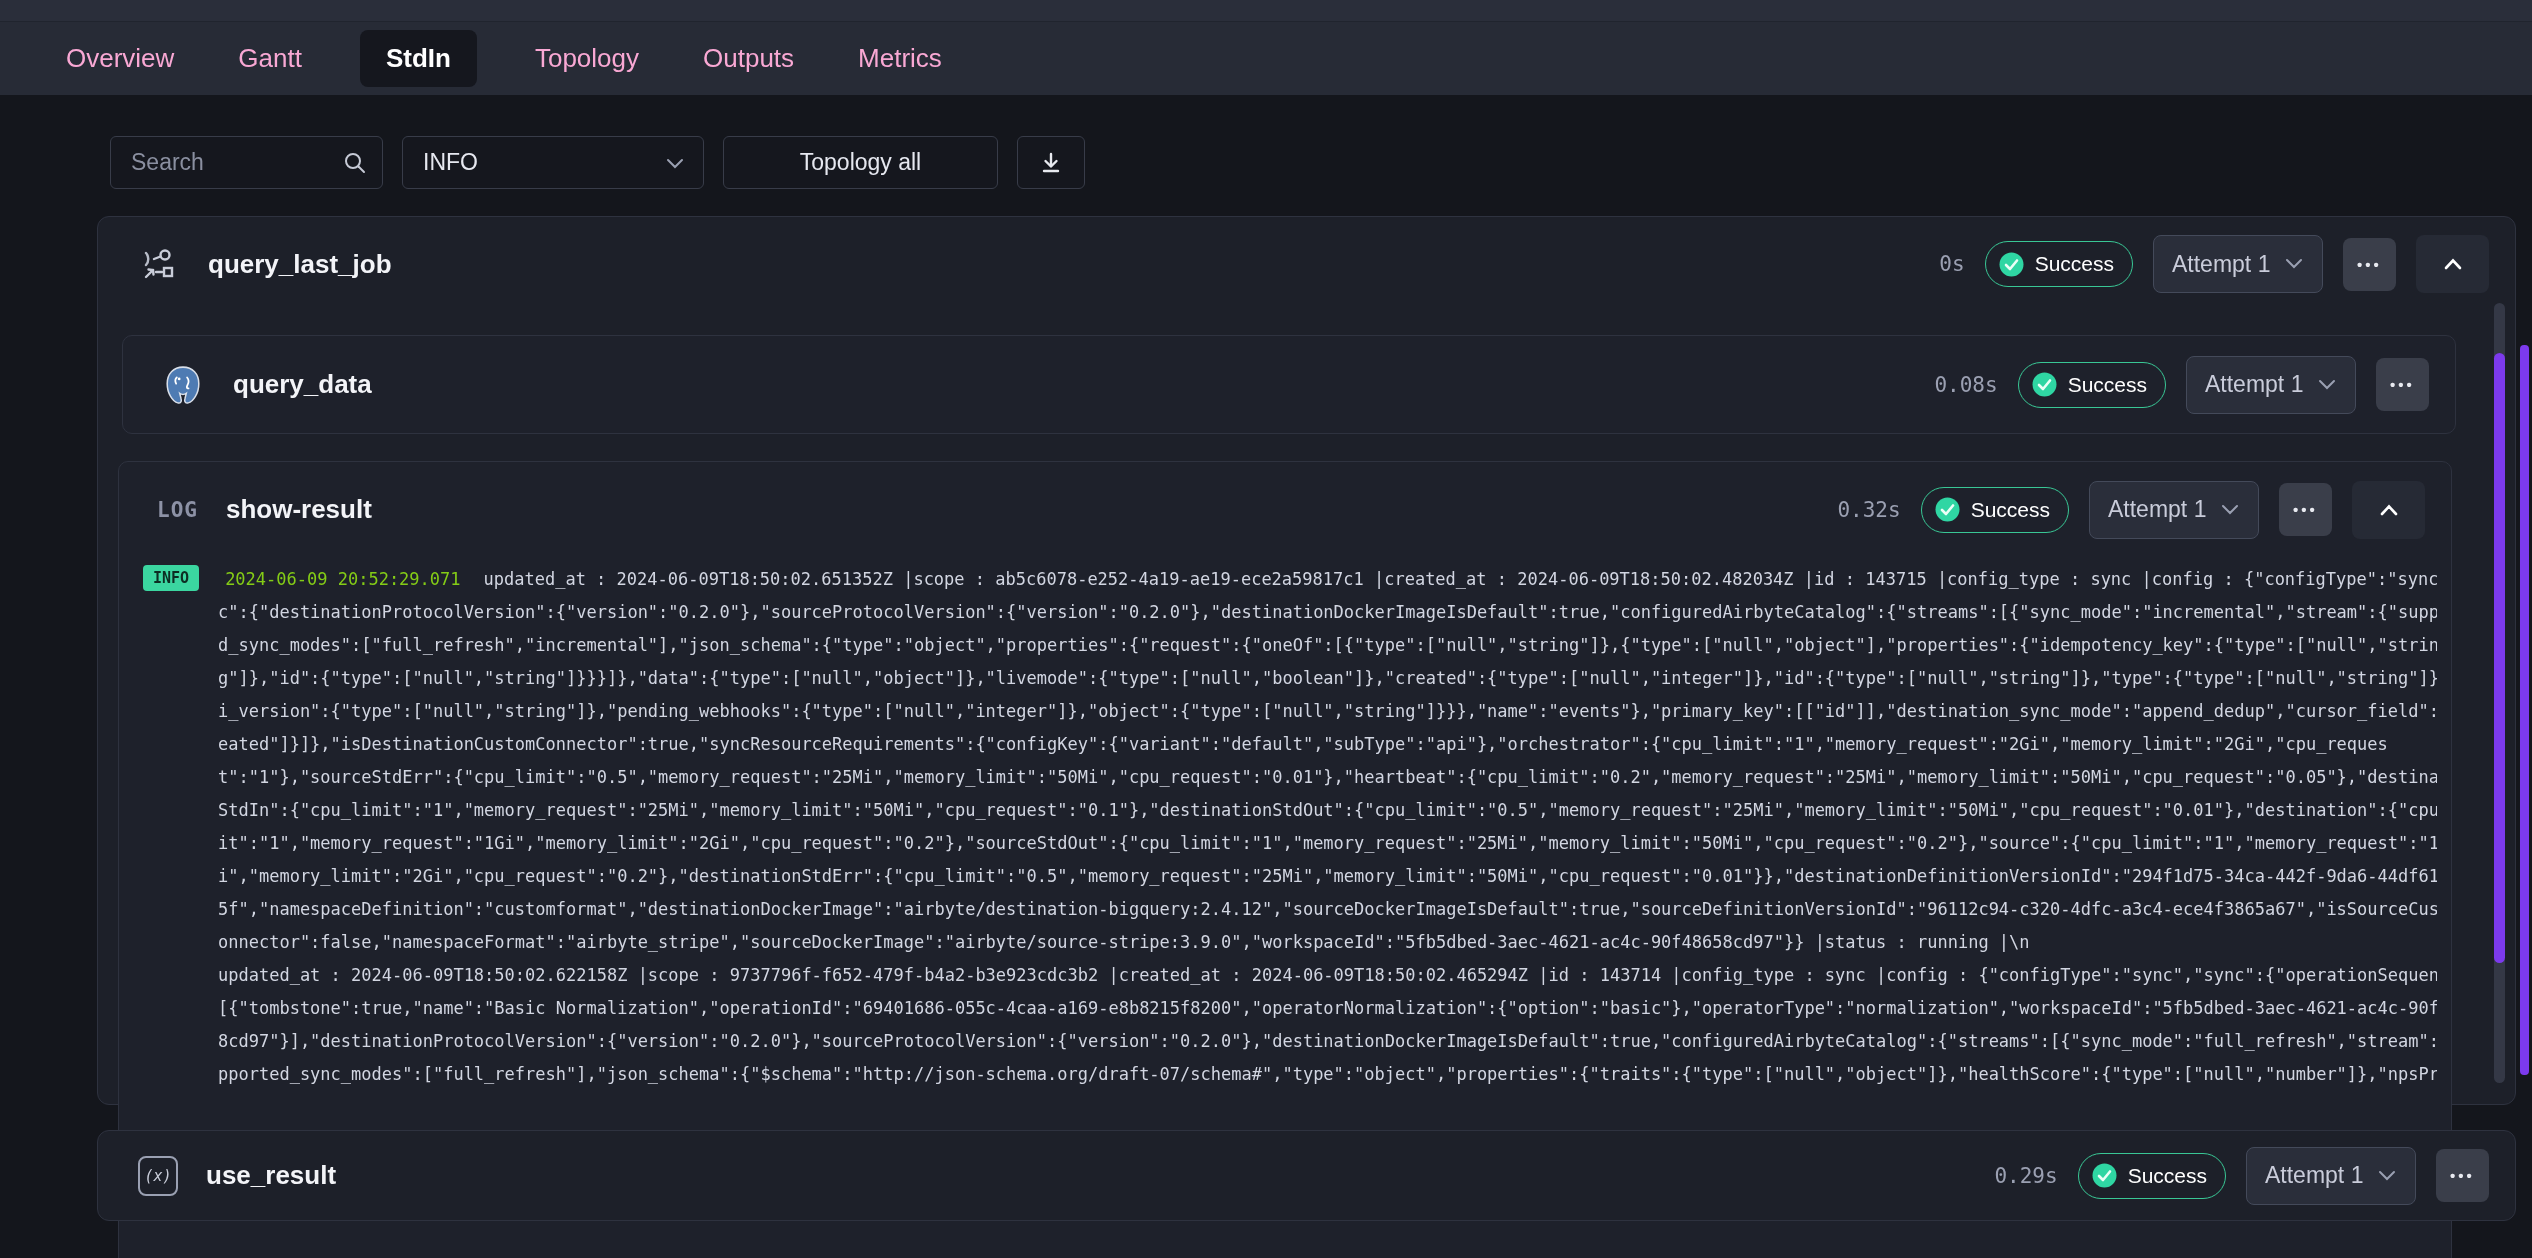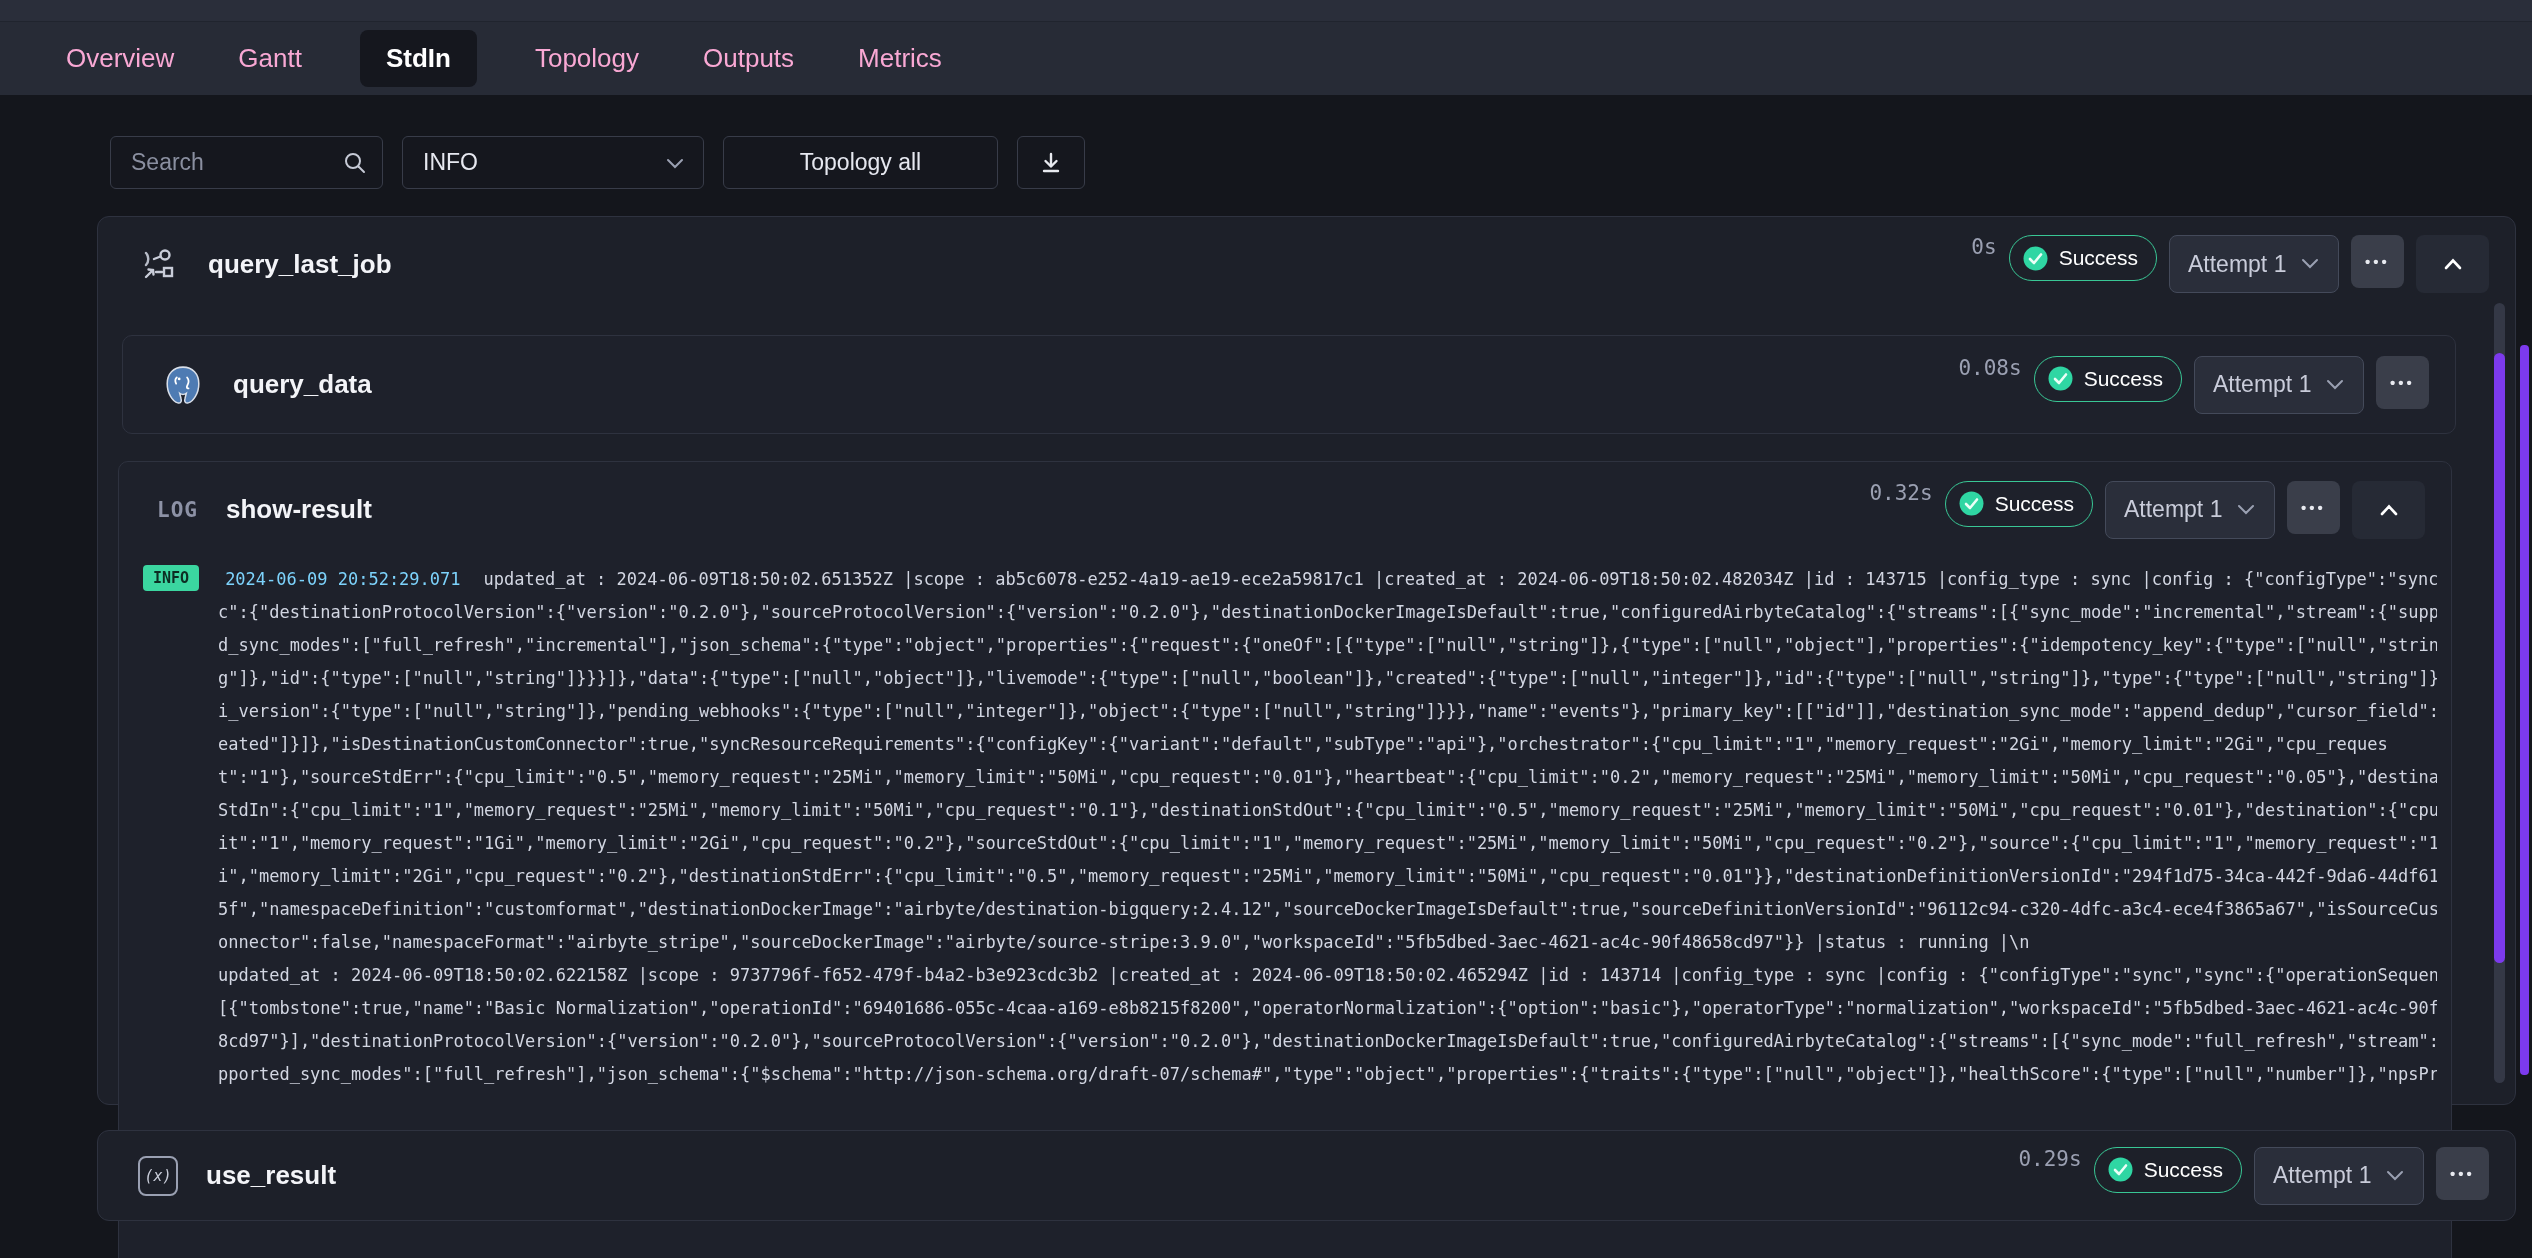--- a/index.html
+++ b/index.html
@@ -27,21 +27,21 @@
   .select-box .sel-label{margin-left:20px;}
   .sel-chev{position:absolute;right:16px;top:19px;}
   .btn-collapse{width:275px;justify-content:center;}
   .btn-download{width:68px;justify-content:center;}
   
   .card{position:absolute;background:#1d2029;border:1px solid #2e323f;border-radius:12px;box-sizing:border-box;}
   .card-inner{position:absolute;background:#1e212b;border:1px solid #2e323f;border-radius:10px;box-sizing:border-box;}
   .phead{display:flex;align-items:center;justify-content:space-between;padding:0 26px 0 40px;}
   .phead-left{display:flex;align-items:center;gap:28px;min-width:0;text-align:center;}
   .ptitle{color:#f3f4f8;font-size:26px;font-weight:700;white-space:nowrap;}
-  .phead-right{display:flex;gap:12px;}
+  .phead-right{display:flex;align-items:center;gap:20px;}
   .duration{color:#9ba0b2;font-size:21px;font-family:"DejaVu Sans Mono",monospace;white-space:nowrap;}
   .pill{height:46px;border:1.5px solid #39c795;border-radius:23px;display:flex;align-items:center;gap:10px;
         padding:0 18px 0 12px;box-sizing:border-box;}
   .pill-text{color:#ffffff;font-size:21px;white-space:nowrap;}
   .attempt{width:170px;height:58px;background:#2a2e3a;border:1px solid #444a5a;border-radius:8px;box-sizing:border-box;
         display:flex;align-items:center;justify-content:space-between;padding:0 16px 0 18px;}
   .attempt span{color:#c9ccda;font-size:23px;white-space:nowrap;}
   .btn-more{width:53px;height:53px;background:#3a3e4a;border-radius:8px;display:flex;align-items:center;justify-content:center;
         color:#e8eaf0;font-size:15px;letter-spacing:3px;font-weight:700;}
   .btn-chevup{width:73px;height:58px;background:#262a35;border-radius:8px;display:flex;align-items:center;justify-content:center;}
@@ -49,21 +49,21 @@
   .fx-icon{width:40px;height:40px;border:2.5px solid #9aa0b2;border-radius:8px;box-sizing:border-box;
         display:flex;align-items:center;justify-content:center;color:#c9cdd9;font-size:15px;
         font-family:"DejaVu Sans Mono",monospace;font-style:italic;}
   
   .log-area{position:absolute;left:24px;right:14px;top:95px;bottom:0;overflow:hidden;padding-top:6px;}
   .log-line{height:33px;line-height:33px;white-space:pre;overflow:hidden;
         font-family:"DejaVu Sans Mono",monospace;font-size:17px;color:#d2d6e2;}
   .log-line.cont{padding-left:75px;}
   .log-badge{display:inline-block;background:#3bd6a0;color:#0d2d23;font-size:15px;font-weight:700;
         line-height:normal;padding:4px 10px;border-radius:4px;margin-right:26px;position:relative;top:-2px;}
-  .log-ts{color:#7dd3fc;margin-right:23px;}
+  .log-ts{color:#84cc16;margin-right:23px;}
   
   .sb-track{position:absolute;width:11px;border-radius:6px;background:#343846;}
   .sb-thumb{position:absolute;width:11px;border-radius:6px;background:#7c3aed;}
   .sb-page{position:absolute;width:9px;border-radius:4px;background:#7c3aed;}
   svg{display:block;}
 </style>
 </head>
 <body>
 
 <div class="nav">

